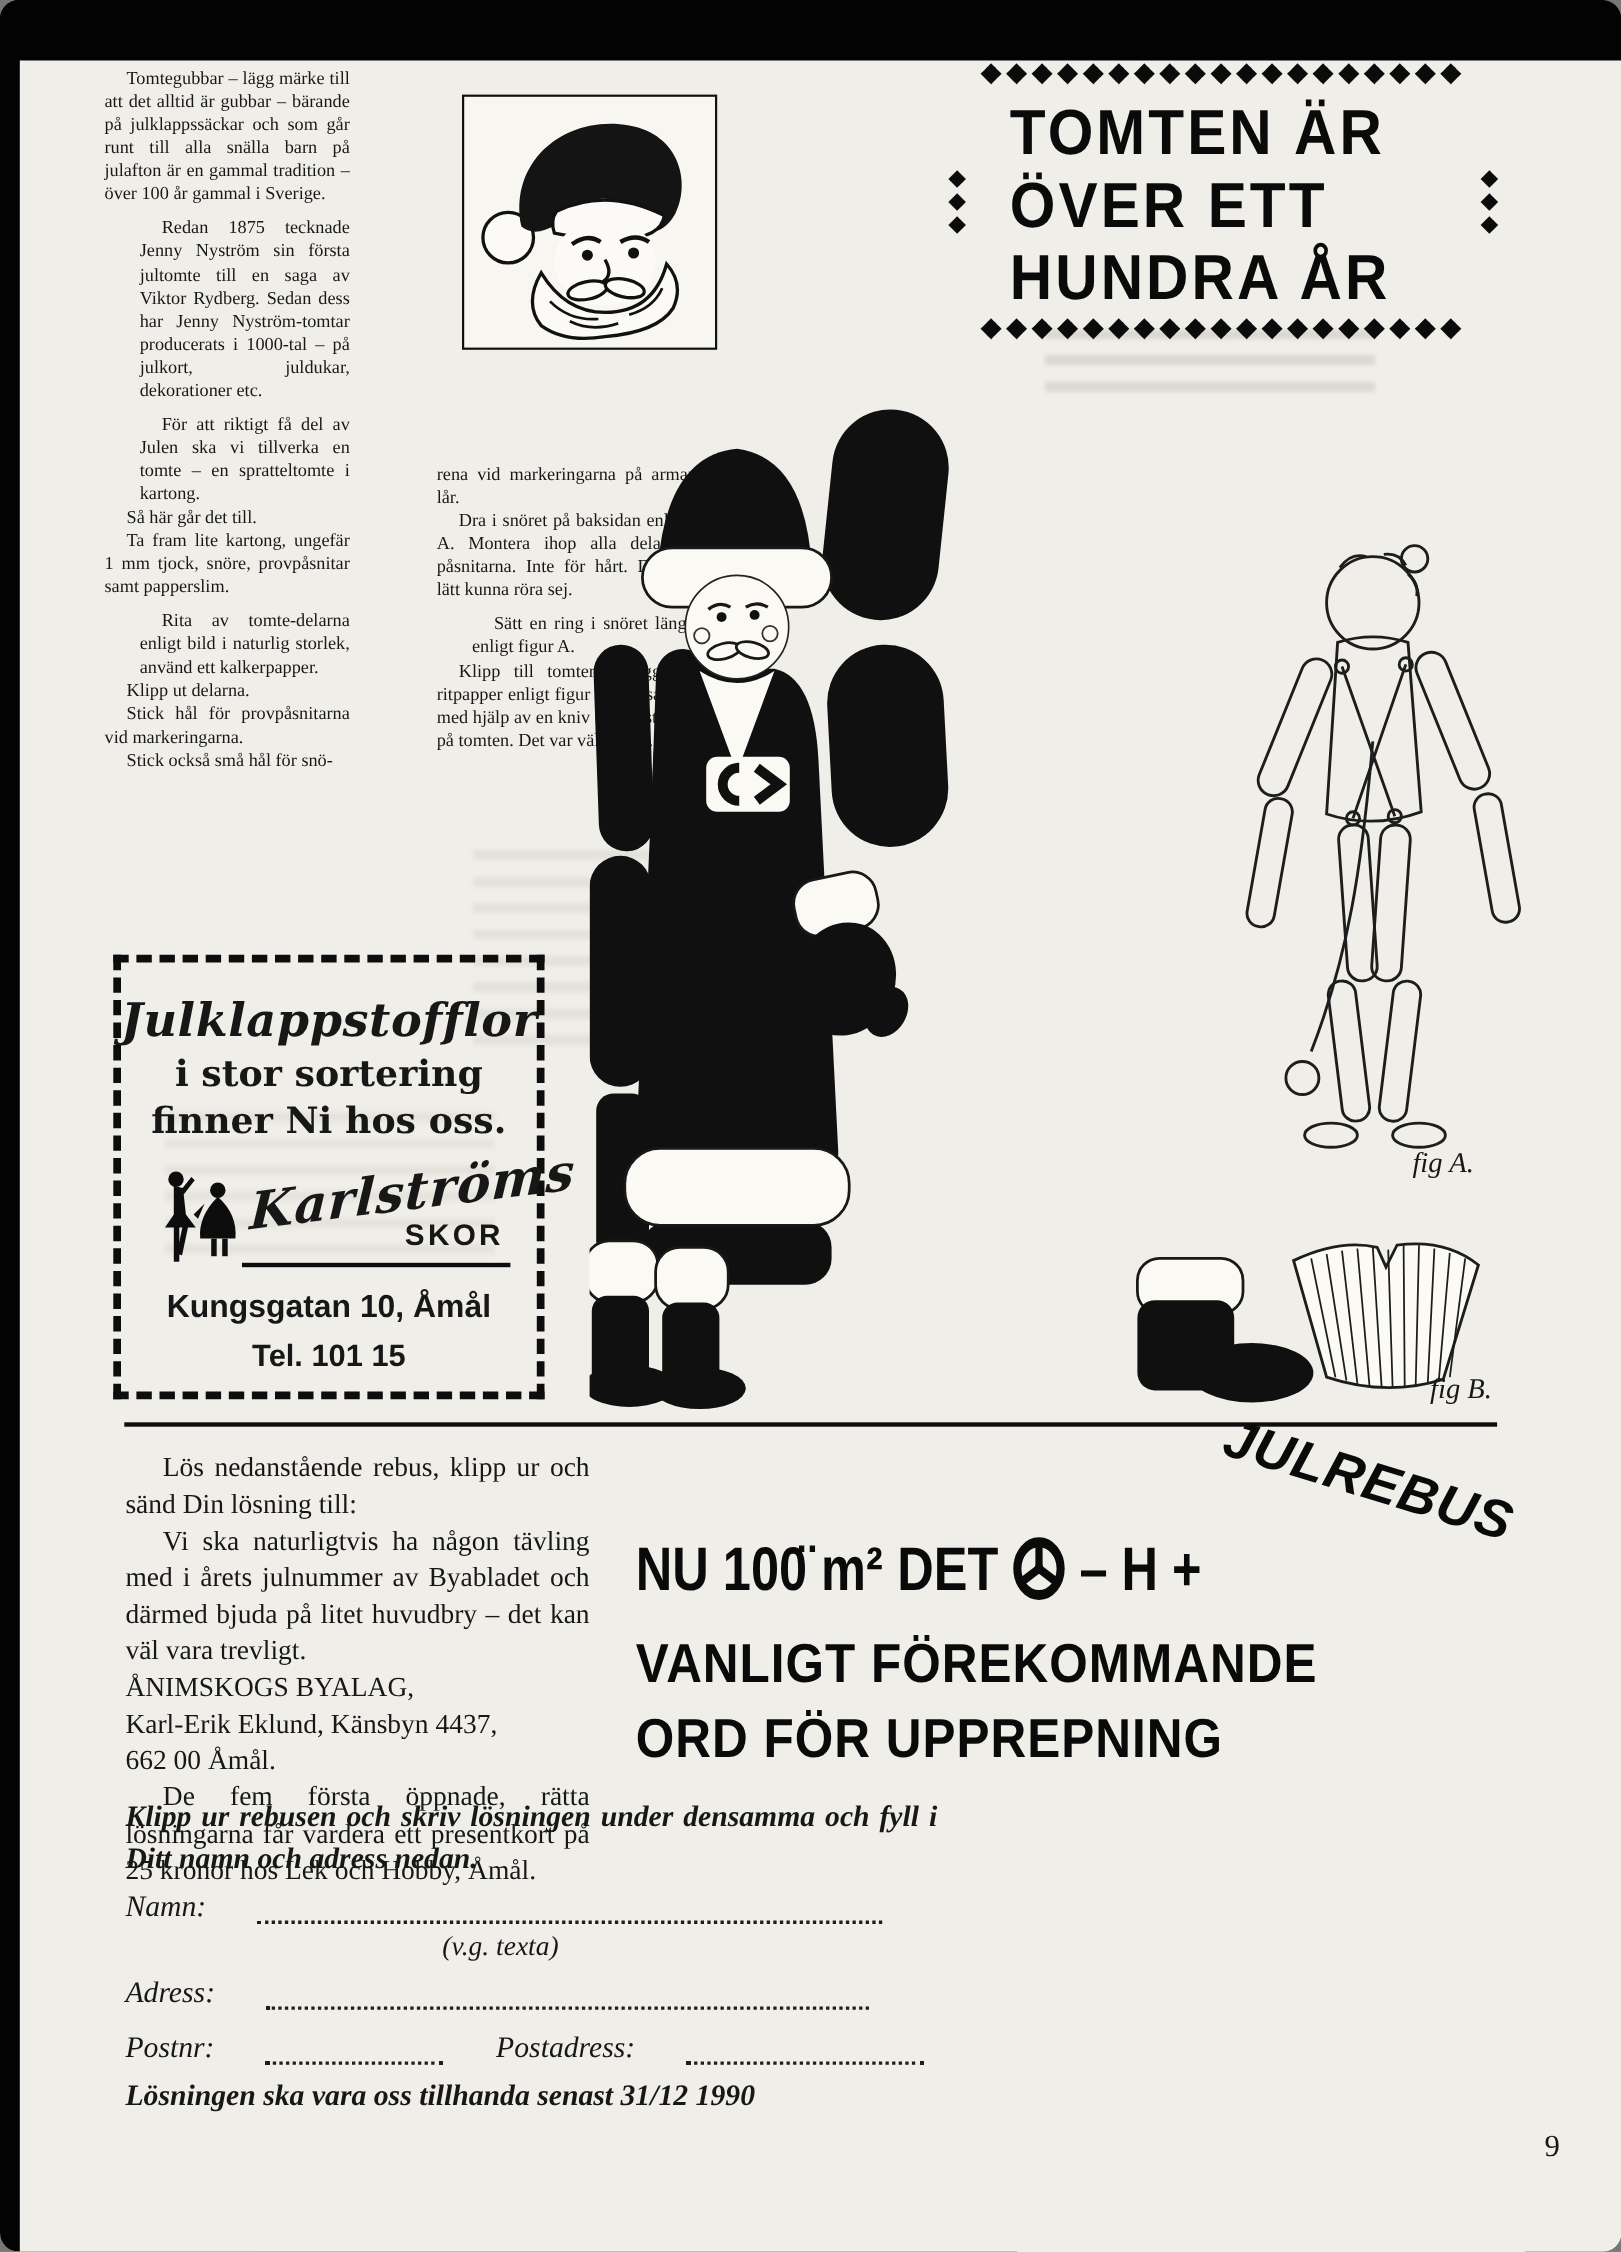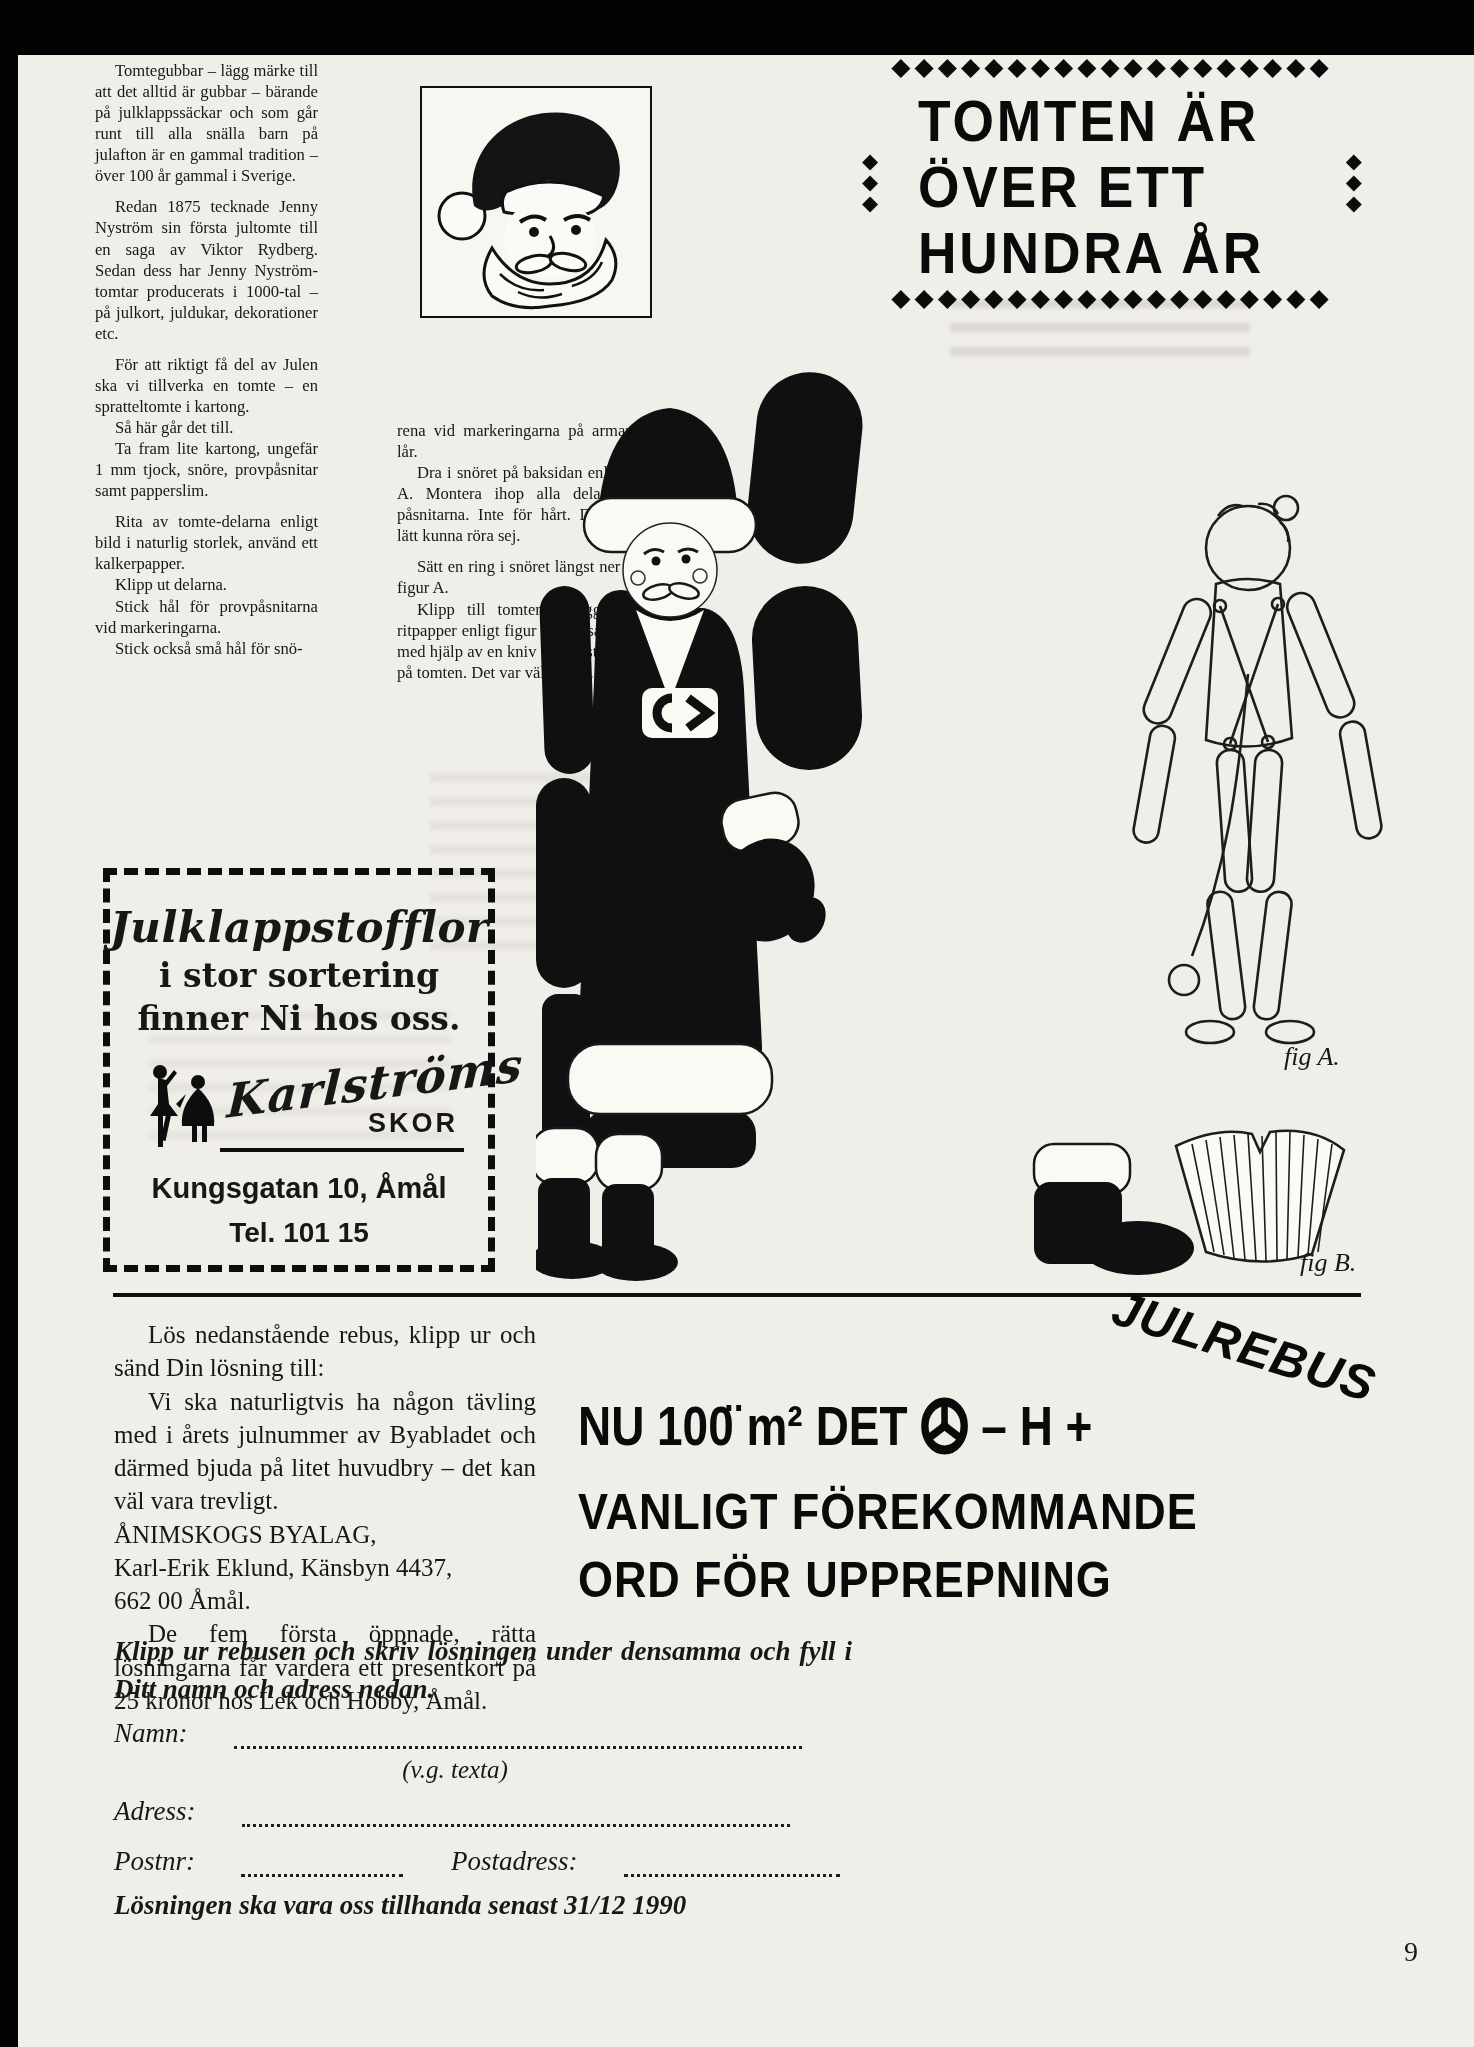--- a/index.html
+++ b/index.html
@@ -1,24 +1,24 @@
 <!DOCTYPE html>
 <html><head>
 <meta charset="utf-8">
 <style>
   html,body{margin:0;padding:0;background:#777;}
   .page{position:relative;width:1474px;height:2047px;background:#f0eee8;
-        font-family:"Liberation Serif",serif;color:#171717;overflow:hidden;}
+        font-family:"Liberation Serif",serif;color:#171717;overflow:hidden;border-radius:17px;}
   .scan-top{position:absolute;left:0;top:0;width:1474px;height:55px;background:#030303;}
   .scan-left{position:absolute;left:0;top:0;width:18px;height:2047px;background:#030303;}
 
   
   .bodycol p{margin:0 0 0 0;text-align:justify;font-size:16.6px;line-height:1.27;
              text-indent:20px;}
-  .bodycol p.gap{margin-top:10px;}
+  .bodycol p.gap{margin-top:10px;margin-left:32px;}
   .bodycol p.noindent{text-indent:0;}
   #col1{position:absolute;left:95px;top:60px;width:223px;}
   #col2{position:absolute;left:397px;top:420px;width:266px;}
 
   
   #santa-frame{position:absolute;left:420px;top:86px;width:228px;height:228px;
                border:2px solid #111;background:#f8f6f1;}
 
   
   #headbox{position:absolute;left:860px;top:54px;width:504px;height:256px;}

